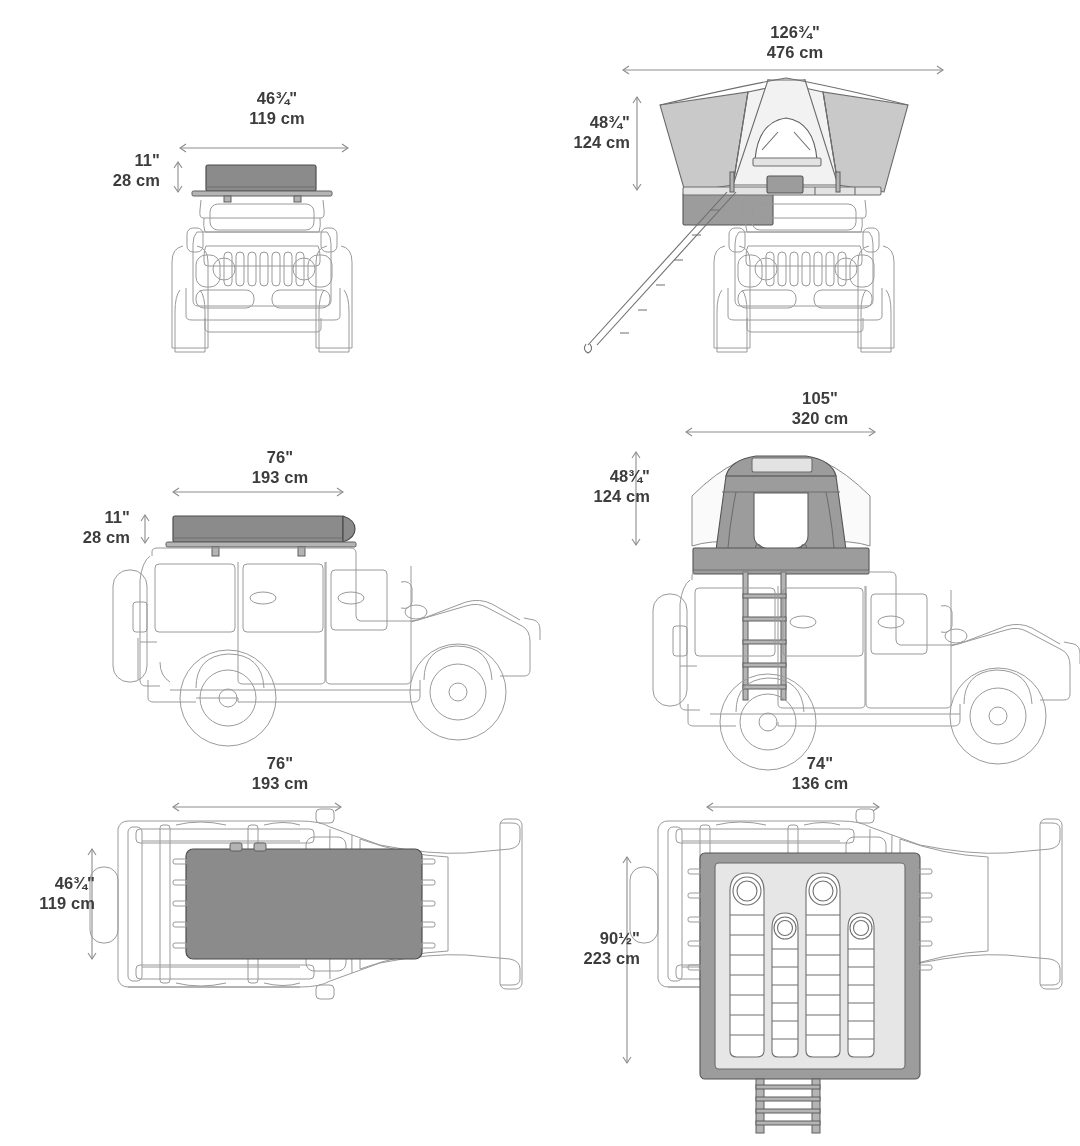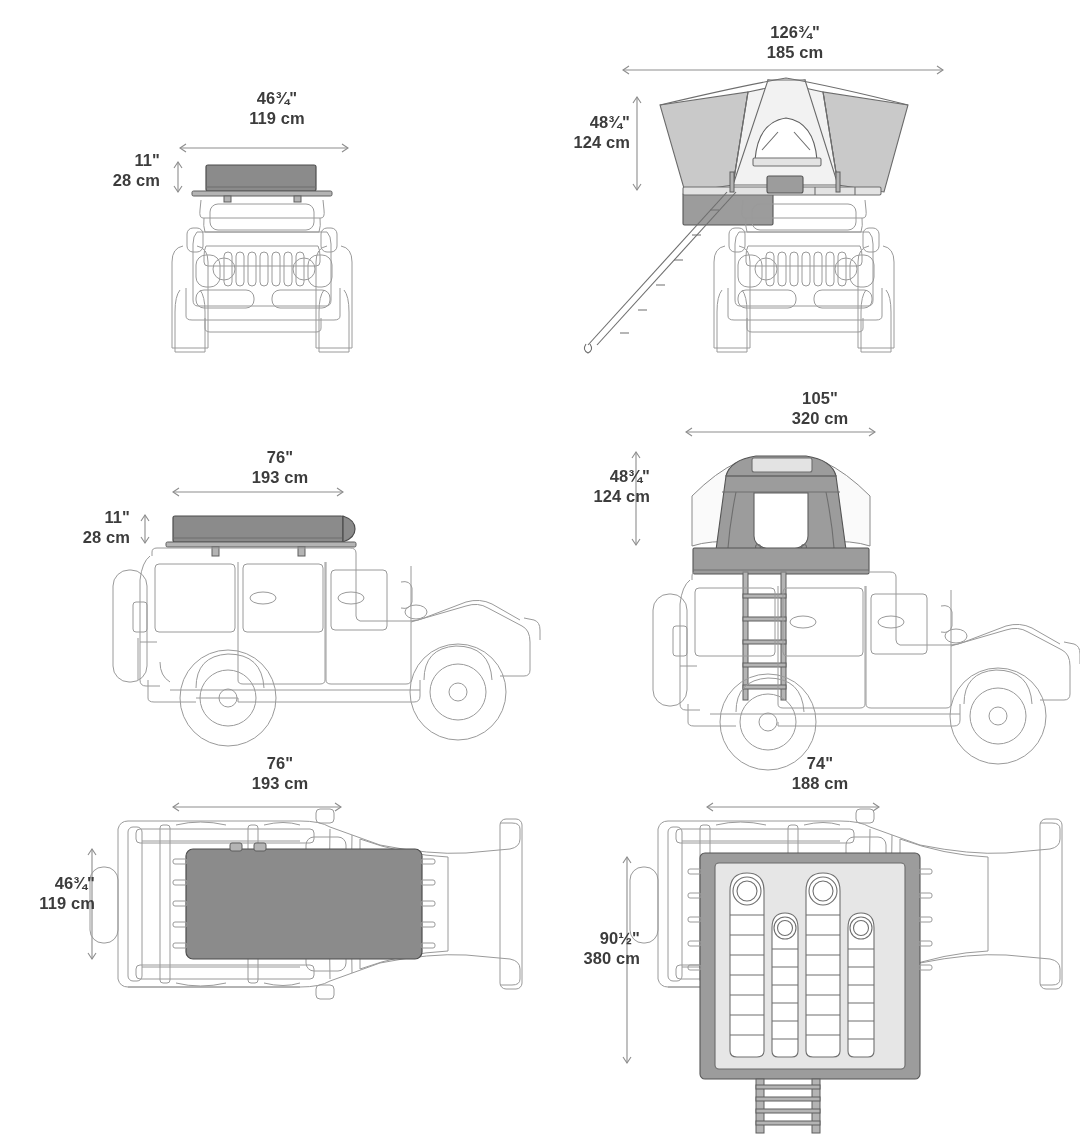--- a/index.html
+++ b/index.html
@@ -115,21 +115,21 @@
         <path d="M180,290 Q175,296 175,312 L175,352 L205,352 L205,312 Q205,296 200,290"></path>
         <path d="M344,290 Q349,296 349,312 L349,312 L349,352 L319,352 L319,312 Q319,296 324,290"></path>
       </g>
     </svg>
   </div>
 
   <div class="panel" style="left:540px; top:0; width:540px; height:380px;">
 
     <div class="dim-label" style="left:170px; top:22px; width:170px;">
       <span>126¾"</span><br>
-      <span>185 cm</span>
+      <span>476 cm</span>
     </div>
     <div class="dim-label left" style="left:-20px; top:112px; width:110px;">
       <span>48¾"</span><br>
       <span>124 cm</span>
     </div>
 
     <svg width="540" height="380">
       <g>
         <line class="arrow" x1="83" y1="70" x2="403" y2="70"></line>
         <polyline class="arrow" points="89,66 83,70 89,74"></polyline>
@@ -455,25 +455,25 @@
           <rect x="421" y="180" width="14" height="5" rx="2"></rect>
         </g>
       </g>
     </svg>
   </div>
 
   <div class="panel" style="left:540px; top:763px; width:540px; height:383px;">
 
     <div class="dim-label" style="left:200px; top:-10px; width:160px;">
       <span>74"</span><br>
-      <span>188 cm</span>
+      <span>136 cm</span>
     </div>
     <div class="dim-label left" style="left:-10px; top:165px; width:110px;">
       <span>90½"</span><br>
-      <span>380 cm</span>
+      <span>223 cm</span>
     </div>
 
     <svg width="540" height="383">
       <g>
         <line class="arrow" x1="167" y1="44" x2="339" y2="44"></line>
         <polyline class="arrow" points="173,40 167,44 173,48"></polyline>
         <polyline class="arrow" points="333,40 339,44 333,48"></polyline>
       </g>
       <g>
         <line class="arrow" x1="87" y1="94" x2="87" y2="300"></line>

